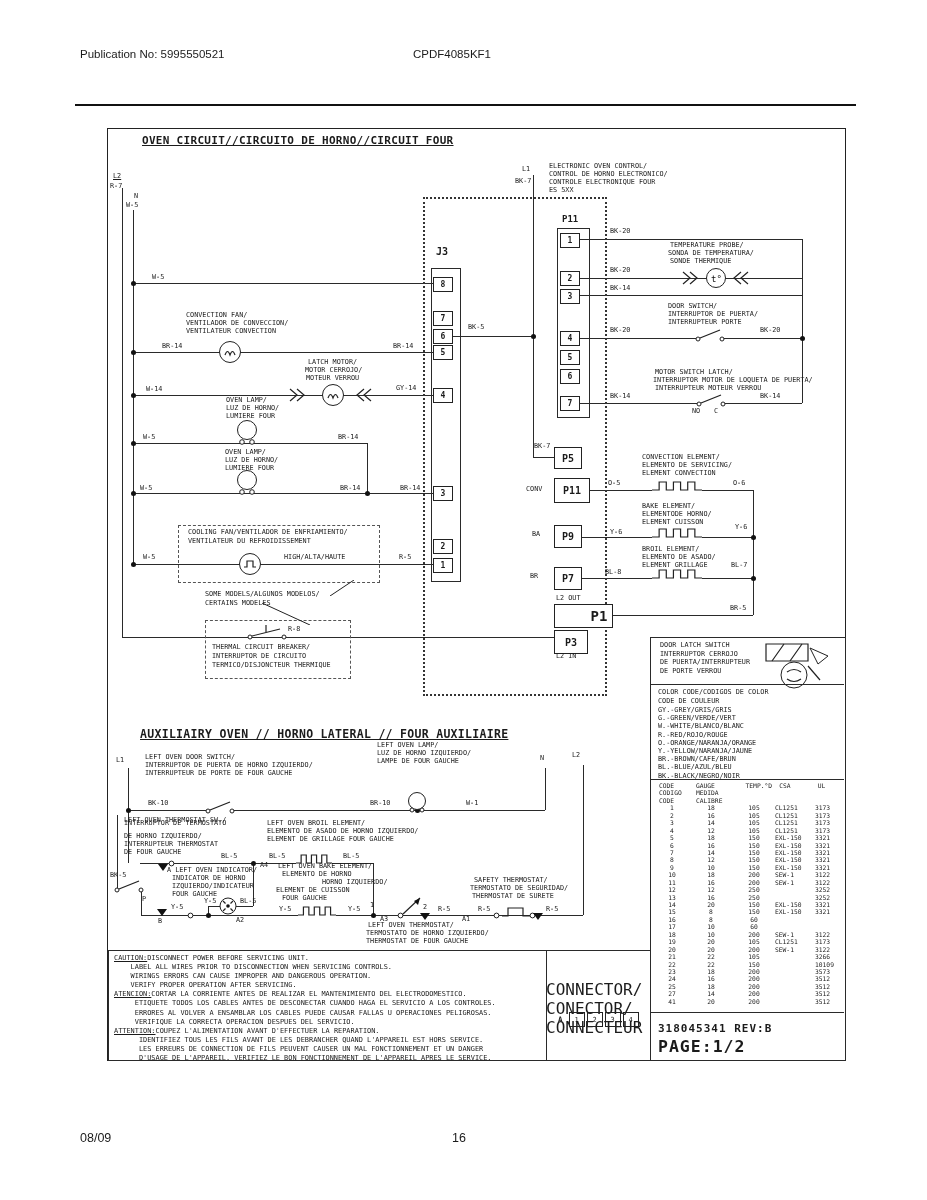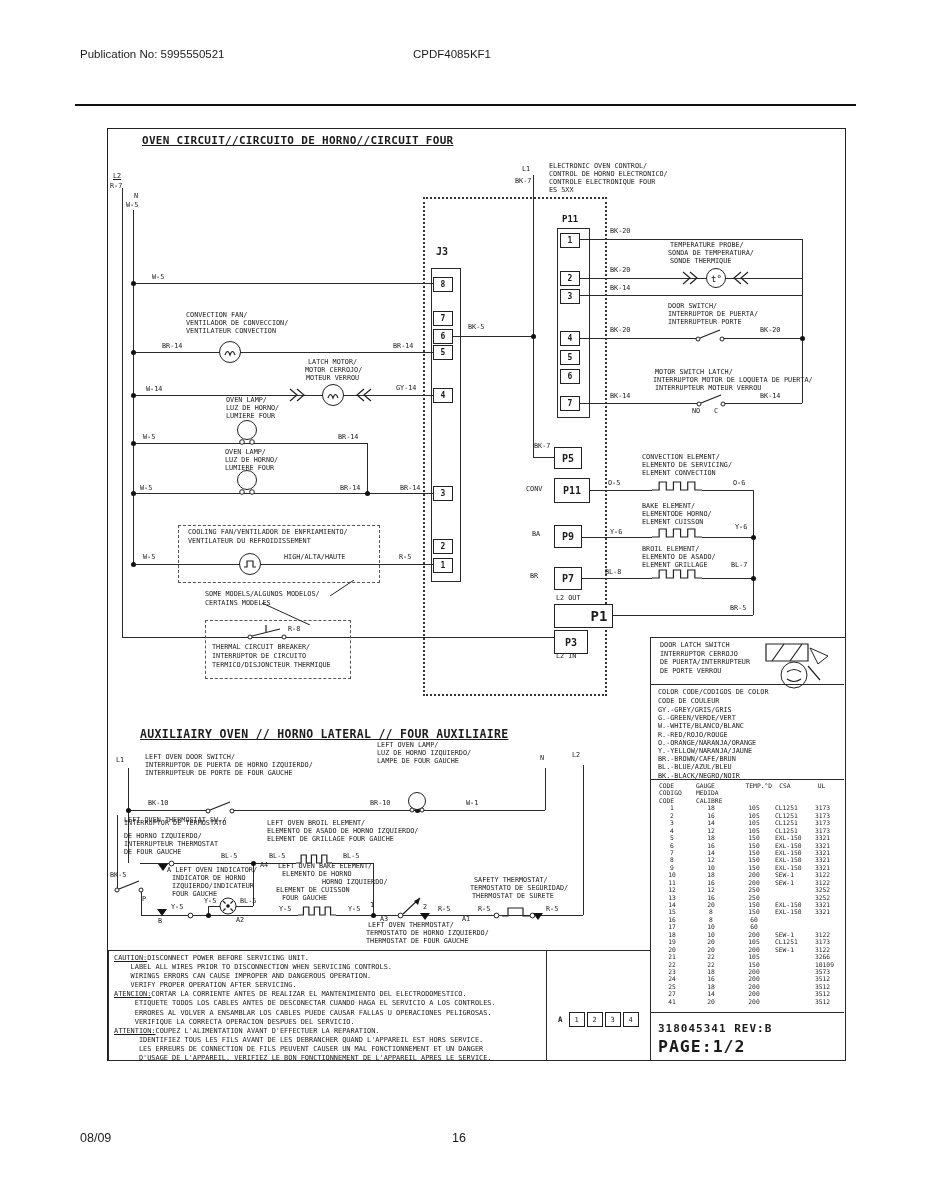--- a/index.html
+++ b/index.html
@@ -742,20 +742,25 @@
       <div class="cl">     ETIQUETE TODOS LOS CABLES ANTES DE DESCONECTAR CUANDO HAGA EL SERVICIO A LOS CONTROLES.</div>
       <div class="cl">     ERRORES AL VOLVER A ENSAMBLAR LOS CABLES PUEDE CAUSAR FALLAS U OPERACIONES PELIGROSAS.</div>
       <div class="cl">     VERIFIQUE LA CORRECTA OPERACION DESPUES DEL SERVICIO.</div>
       <div class="cl"><span class="ul">ATTENTION:</span>COUPEZ L'ALIMENTATION AVANT D'EFFECTUER LA REPARATION.</div>
       <div class="cl">      IDENTIFIEZ TOUS LES FILS AVANT DE LES DEBRANCHER QUAND L'APPAREIL EST HORS SERVICE.</div>
       <div class="cl">      LES ERREURS DE CONNECTION DE FILS PEUVENT CAUSER UN MAL FONCTIONNEMENT ET UN DANGER</div>
       <div class="cl">      D'USAGE DE L'APPAREIL. VERIFIEZ LE BON FONCTIONNEMENT DE L'APPAREIL APRES LE SERVICE.</div>
     </div>
   <div class="bx" style="left:546px;top:950px;width:103px;height:109px;"></div>
   <div id="conn-box-inner">
+    <div id="conn-lines">
+        <div>CONNECTOR/</div>
+        <div>CONECTOR/</div>
+        <div>CONNECTEUR</div>
+      </div>
     <div id="conn-row">
       <span class="a">A</span>
     <div class="conn-cell">1</div>
         <div class="conn-cell">2</div>
         <div class="conn-cell">3</div>
         <div class="conn-cell">4</div>
       </div>
   </div>
 
   <div class="ft" style="left:80px;top:1131px;">08/09</div>

